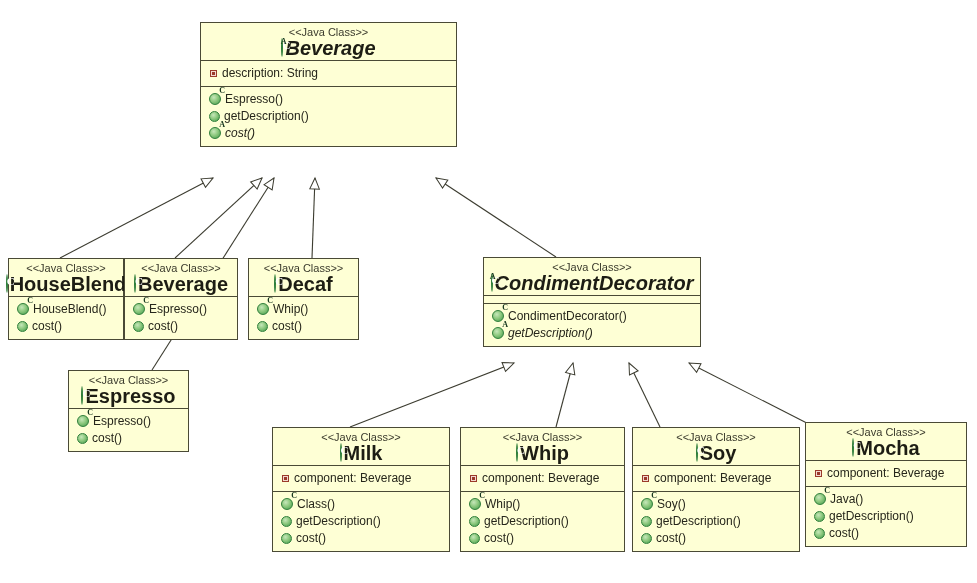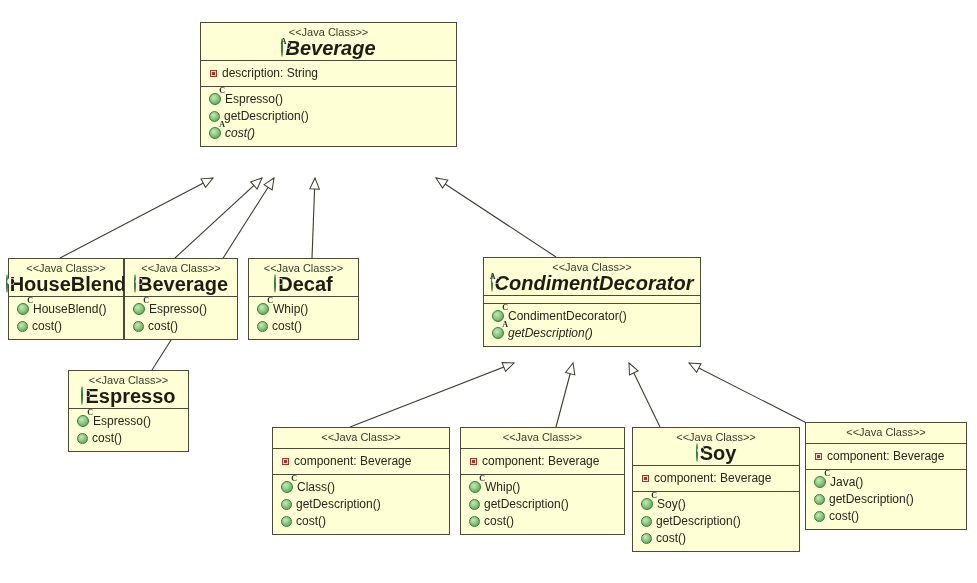--- a/index.html
+++ b/index.html
@@ -387,20 +387,26 @@
           <span class="icon-ctor"></span><span class="sup">A</span>
         </span>
         <span class="member-label abstract">getDescription()</span>
       </div>
     </div>
   </div>
 
   <div class="uml-class" style="left:272px; top:427px; width:178px;">
     <div class="uml-header">
       <div class="stereotype">&lt;&lt;Java Class&gt;&gt;</div>
+      <div class="class-title-row">
+        <span class="icon-wrap">
+          <span class="icon-class"></span>
+        </span>
+        <span class="class-name">Milk</span>
+      </div>
     </div>
     <div class="uml-compartment">
       <div class="member-row">
         <span class="icon-field"></span>
         <span class="member-label">component: Beverage</span>
       </div>
     </div>
     <div class="uml-compartment">
       <div class="member-row">
         <span class="icon-wrap">
@@ -419,20 +425,26 @@
           <span class="icon-method"></span>
         </span>
         <span class="member-label">cost()</span>
       </div>
     </div>
   </div>
 
   <div class="uml-class" style="left:460px; top:427px; width:165px;">
     <div class="uml-header">
       <div class="stereotype">&lt;&lt;Java Class&gt;&gt;</div>
+      <div class="class-title-row">
+        <span class="icon-wrap">
+          <span class="icon-class"></span>
+        </span>
+        <span class="class-name">Whip</span>
+      </div>
     </div>
     <div class="uml-compartment">
       <div class="member-row">
         <span class="icon-field"></span>
         <span class="member-label">component: Beverage</span>
       </div>
     </div>
     <div class="uml-compartment">
       <div class="member-row">
         <span class="icon-wrap">
@@ -489,20 +501,26 @@
           <span class="icon-method"></span>
         </span>
         <span class="member-label">cost()</span>
       </div>
     </div>
   </div>
 
   <div class="uml-class" style="left:805px; top:422px; width:162px;">
     <div class="uml-header">
       <div class="stereotype">&lt;&lt;Java Class&gt;&gt;</div>
+      <div class="class-title-row">
+        <span class="icon-wrap">
+          <span class="icon-class"></span>
+        </span>
+        <span class="class-name">Mocha</span>
+      </div>
     </div>
     <div class="uml-compartment">
       <div class="member-row">
         <span class="icon-field"></span>
         <span class="member-label">component: Beverage</span>
       </div>
     </div>
     <div class="uml-compartment">
       <div class="member-row">
         <span class="icon-wrap">

